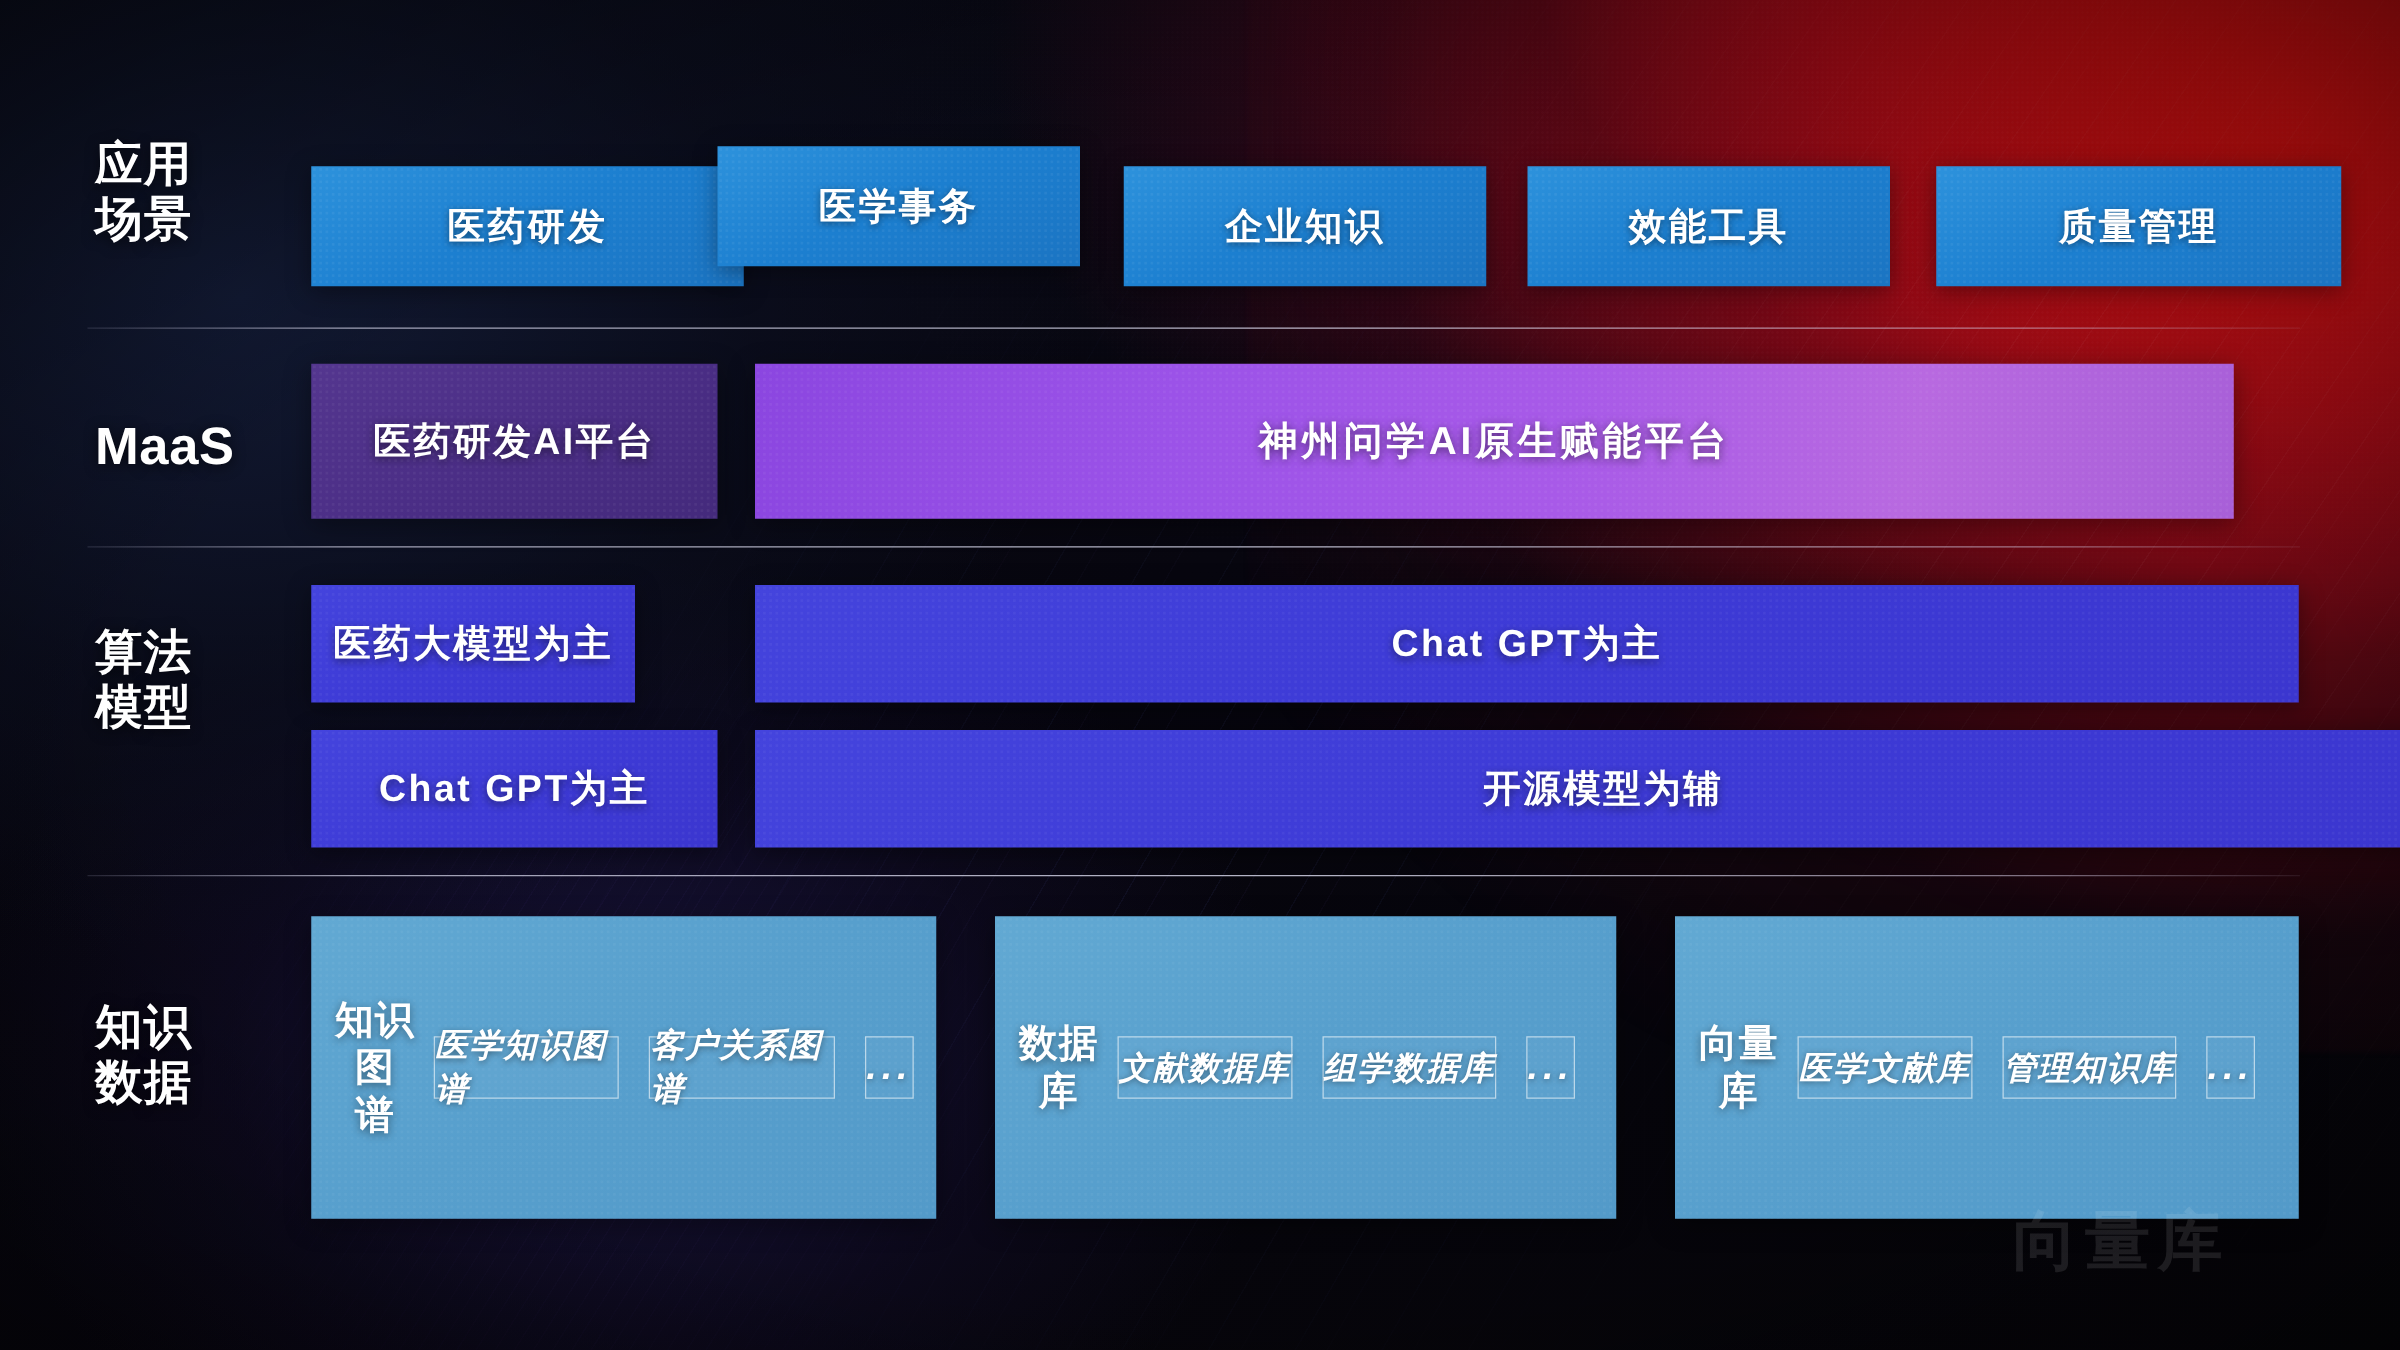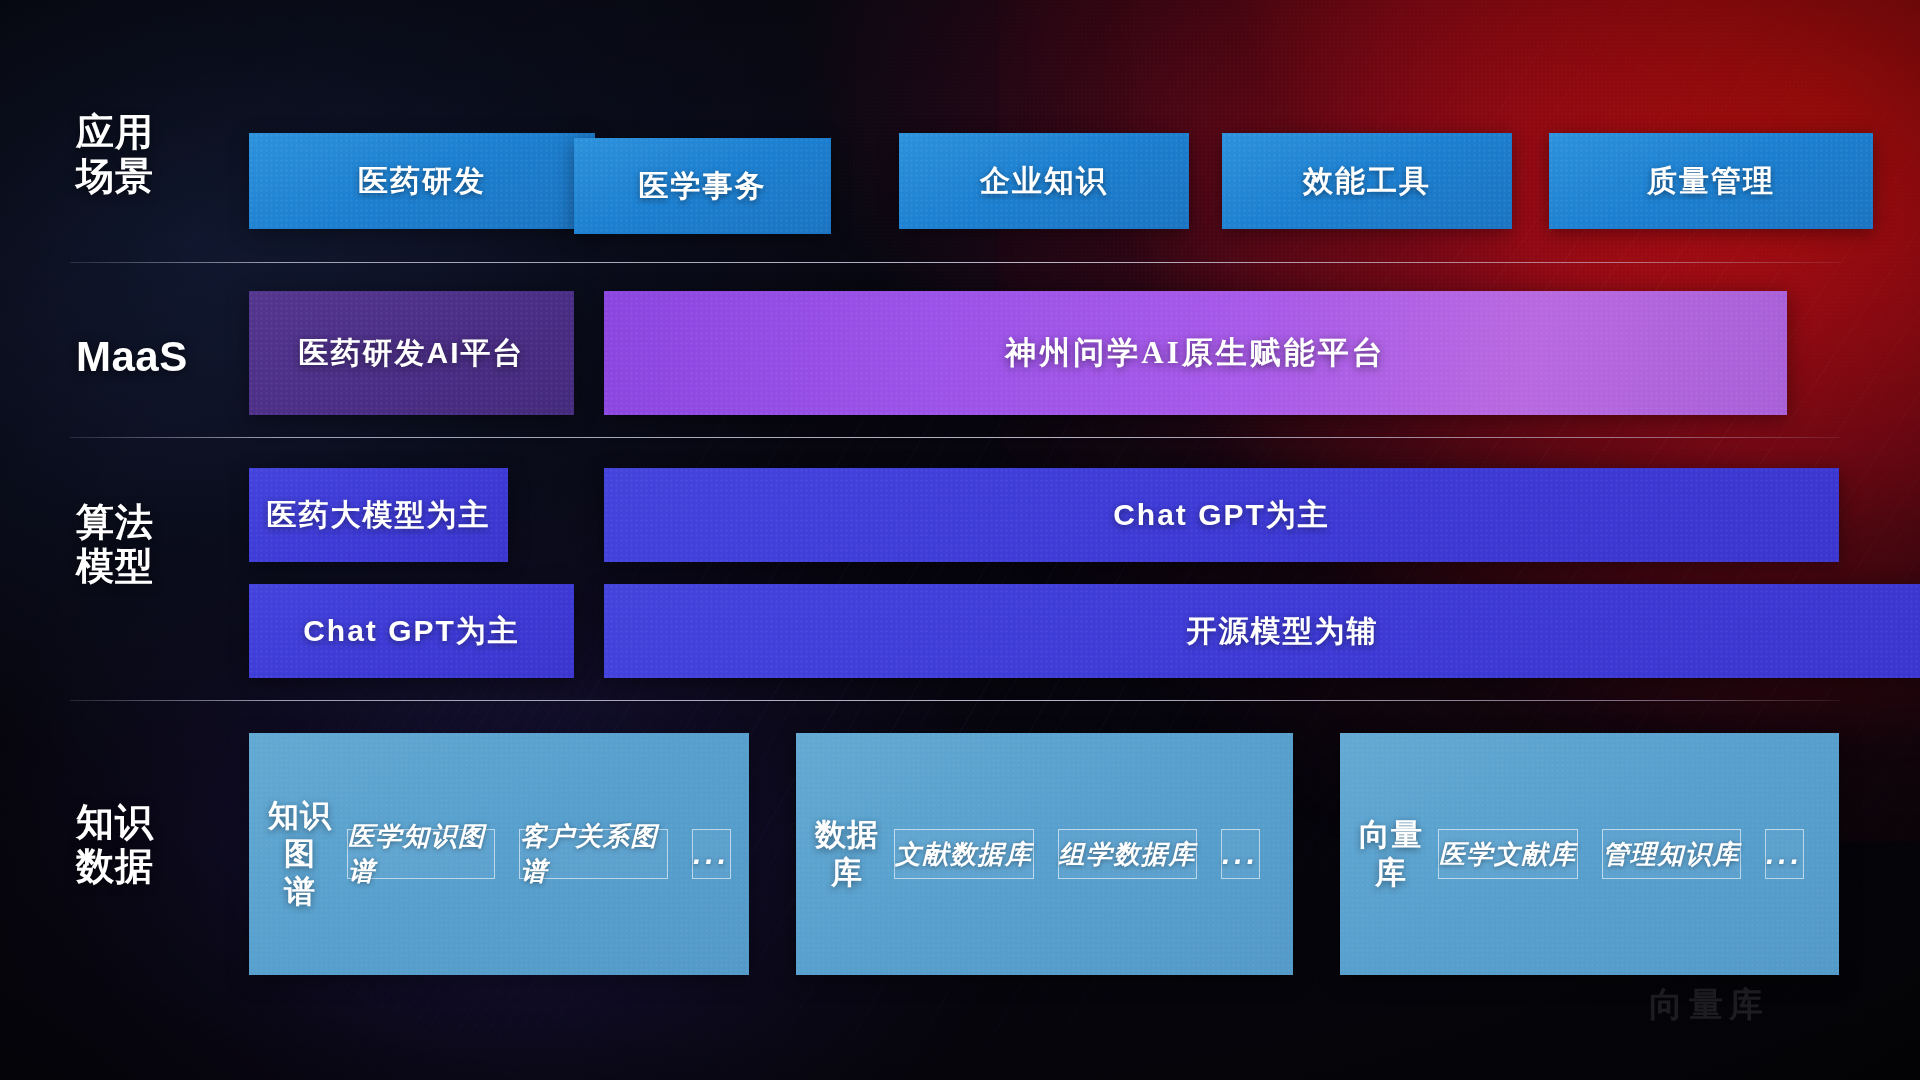--- a/index.html
+++ b/index.html
@@ -172,22 +172,22 @@
     height:50px;
     border:1px solid rgba(255,255,255,.58);
     background:rgba(255,255,255,.045);
     display:flex; align-items:center; justify-content:center;
     color:#fff; font-size:26px; font-weight:700; letter-spacing:1.5px;
     text-shadow:0 1px 5px rgba(0,0,0,.40);
   }
   .kitem.ellipsis { font-size:30px; letter-spacing:4px; }
 
   .watermark {
-    position:absolute; right:151px; bottom:52px;
-    font-size:34px; font-weight:700; letter-spacing:6px;
+    position:absolute; right:136px; bottom:52px;
+    font-size:52px; font-weight:700; letter-spacing:6px;
     color:rgba(255,255,255,.10);
     z-index:3; pointer-events:none; user-select:none;
   }
 </style>
 </head>
 <body>
 
 <div id="bg">
   <div class="bg-base"></div>
   <div class="bg-red-wash"></div>
@@ -197,31 +197,31 @@
   <div class="dots"></div>
   <div class="vignette"></div>
 </div>
 
 <div id="stage">
 
   <div class="rowlabel" style="top:110px;">应用
 场景</div>
 
   <div class="appbox" style="left:249px;  top:133px; width:346px;">医药研发</div>
-  <div class="appbox" style="left:574px;  top:138px; width:257px;">医学事务</div>
+  <div class="appbox" style="left:574px;  top:117px; width:290px;">医学事务</div>
   <div class="appbox" style="left:899px;  top:133px; width:290px;">企业知识</div>
   <div class="appbox" style="left:1222px; top:133px; width:290px;">效能工具</div>
   <div class="appbox" style="left:1549px; top:133px; width:324px;">质量管理</div>
 
   <div class="divider" style="top:262px;"></div>
 
   <div class="rowlabel latin" style="top:333px;">MaaS</div>
 
   <div class="maasbox left" style="left:249px; top:291px; width:325px;">医药研发AI平台</div>
-  <div class="maasbox wide" style="left:604px; top:291px; width:1183px;font-family:Liberation Serif, serif;">神州问学AI原生赋能平台</div>
+  <div class="maasbox wide" style="left:604px; top:291px; width:1183px;">神州问学AI原生赋能平台</div>
 
   <div class="divider" style="top:437px;"></div>
 
   <div class="rowlabel" style="top:500px;">算法
 模型</div>
 
   <div class="algobox" style="left:249px; top:468px; width:259px;">医药大模型为主</div>
   <div class="algobox" style="left:604px; top:468px; width:1235px;">Chat GPT为主</div>
 
   <div class="algobox" style="left:249px; top:584px; width:325px;">Chat GPT为主</div>

